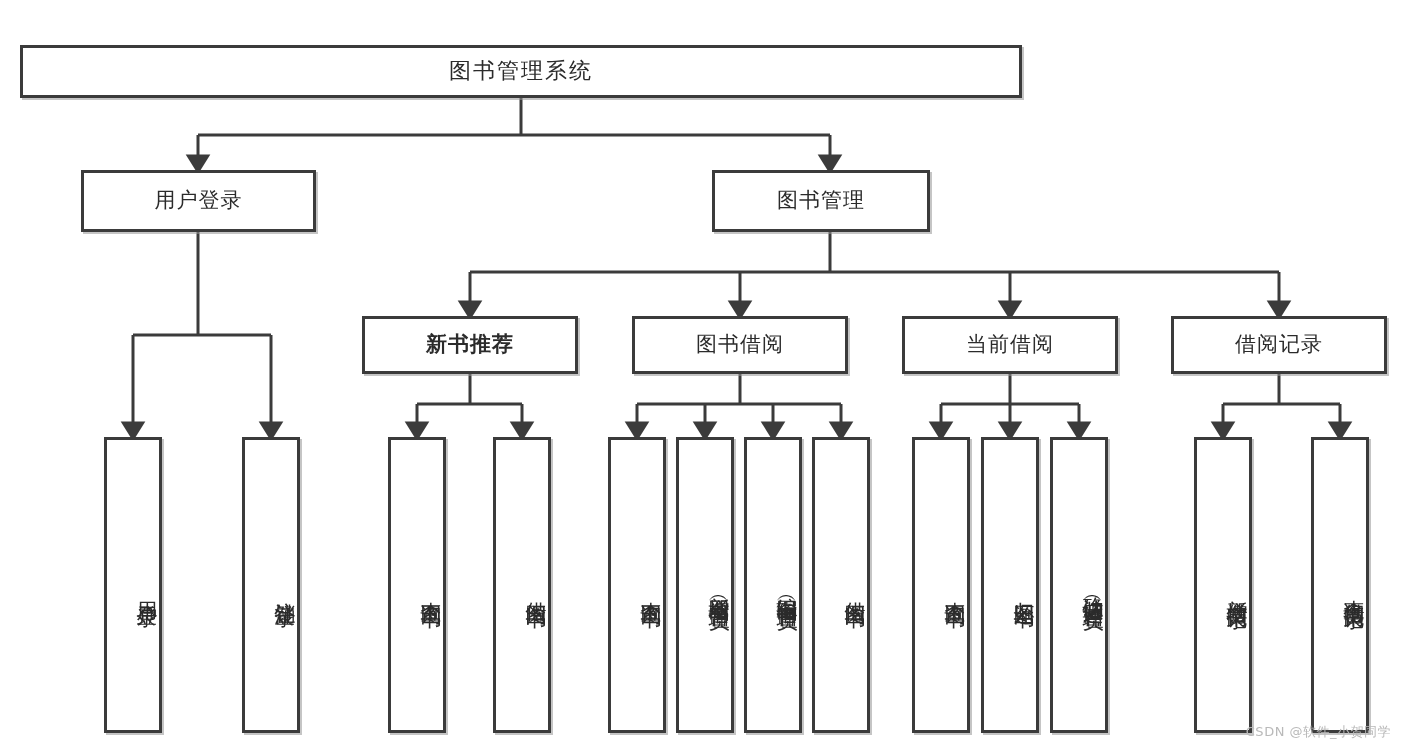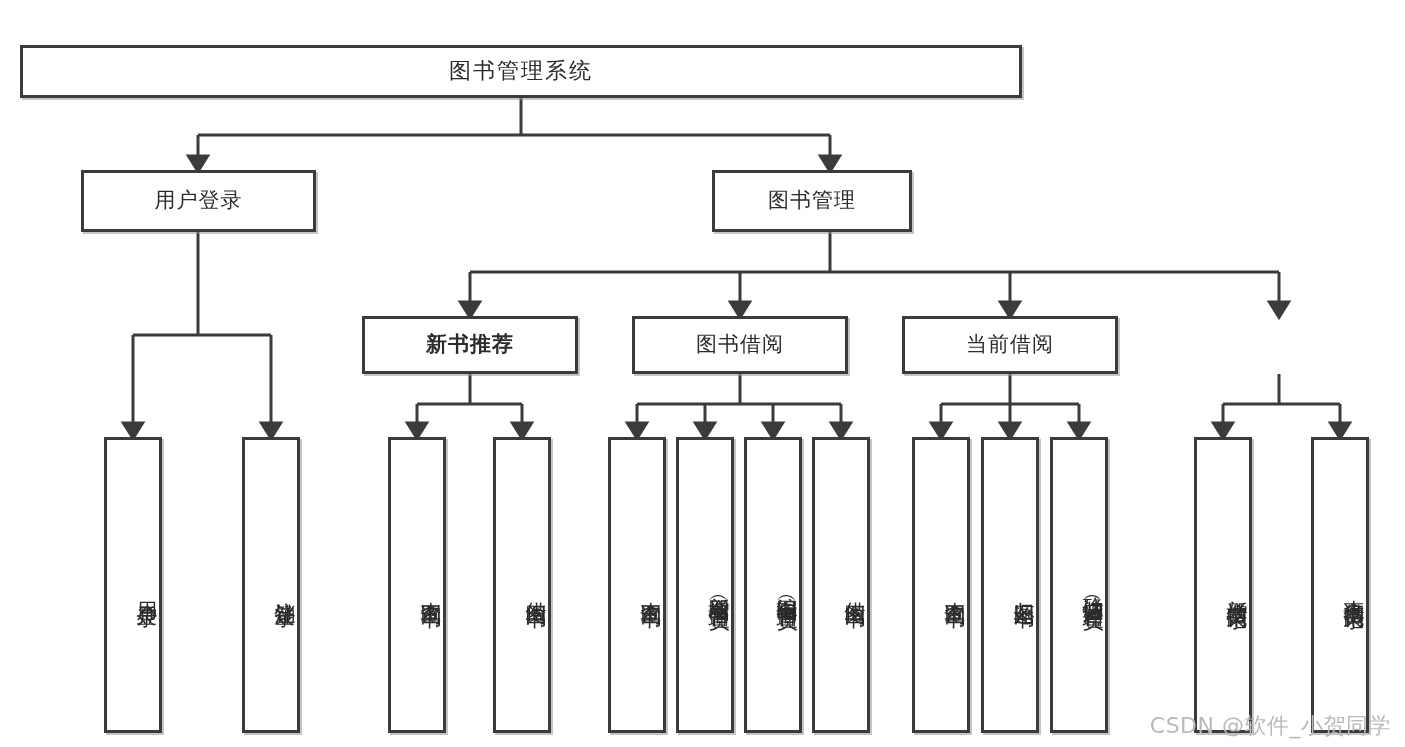--- a/index.html
+++ b/index.html
@@ -61,21 +61,21 @@
   }
   .node-v .vlabel {
     writing-mode: vertical-rl;
     text-orientation: upright;
     display: block;
   }
   #watermark {
     position: absolute;
     right: 14px;
     bottom: 6px;
-    font-size: 22px;
+    font-size: 13px;
     color: #b9b9b9;
     letter-spacing: 0.5px;
     white-space: nowrap;
     z-index: 5;
     font-family: "DejaVu Sans", "Liberation Sans", sans-serif;
   }
 </style>
 </head>
 <body>
 
@@ -133,33 +133,36 @@
     </g>
   </svg>
 
   <div class="node node-h node-root" style="left:20px; top:13px; width:1002px; height:53px;margin-top:32px;">
     <span>图书管理系统</span>
   </div>
 
   <div class="node node-h" style="left:81px; top:170px; width:235px; height:62px;">
     <span>用户登录</span>
   </div>
-  <div class="node node-h" style="left:712px; top:170px; width:200px; height:62px;">
+  <div class="node node-h" style="left:712px; top:170px; width:218px; height:62px;">
     <span>图书管理</span>
   </div>
 
   <div class="node node-h" style="left:362px; top:316px; width:216px; height:58px;font-weight:bold;">
     <span>新书推荐</span>
   </div>
   <div class="node node-h" style="left:902px; top:316px; width:216px; height:58px;">
     <span>当前借阅</span>
   </div>
   <div class="node node-h" style="left:632px; top:316px; width:216px; height:58px;">
     <span>图书借阅</span>
   </div>
+  <div class="node node-h" style="left:1171px; top:316px; width:216px; height:58px;">
+    <span>借阅记录</span>
+  </div>
 
   <div class="node node-v" style="left:104px; top:437px; width:58px; height:296px;">
     <span class="vlabel">用户登录</span>
   </div>
   <div class="node node-v" style="left:242px; top:437px; width:58px; height:296px;">
     <span class="vlabel">注销登录</span>
   </div>
 
   <div class="node node-v" style="left:388px; top:437px; width:58px; height:296px;">
     <span class="vlabel">查询图书</span>

